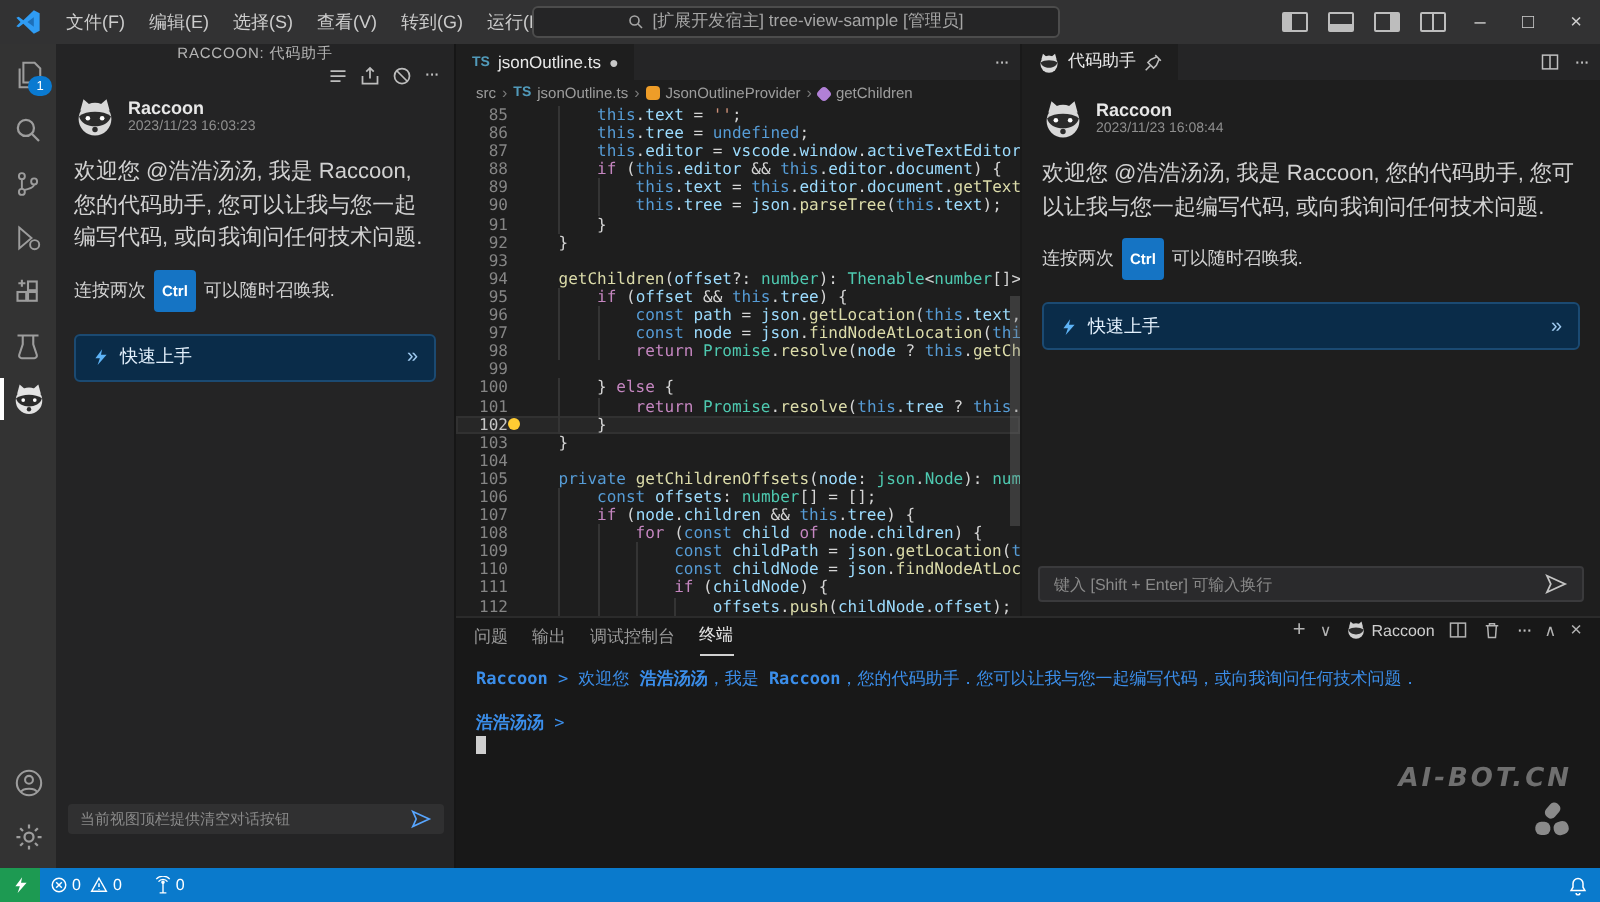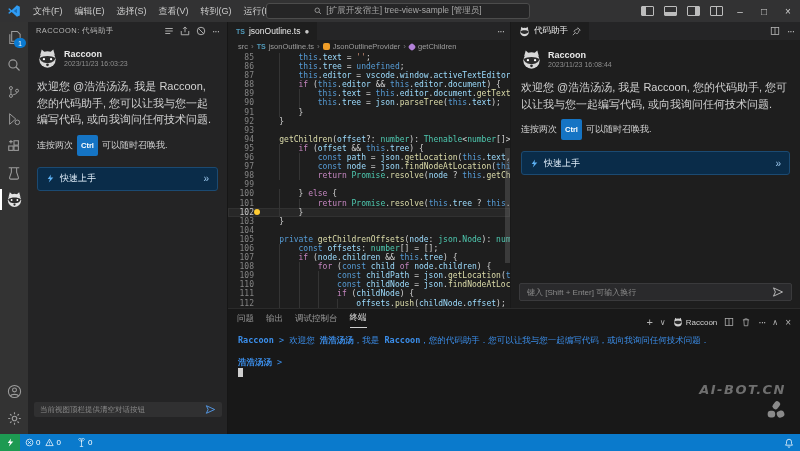--- a/index.html
+++ b/index.html
@@ -28,21 +28,21 @@
   #activitybar{left:0;top:22px;width:28px;height:412px;background:#333333;display:flex;flex-direction:column;align-items:center;}
   .act{width:28px;height:27px;display:flex;align-items:center;justify-content:center;position:relative;color:#9d9d9d;}
   .act.active{color:#fff;}
   .act.active::before{content:"";position:absolute;left:0;top:3px;bottom:3px;width:2px;background:#ffffff;}
   .badge{position:absolute;right:2px;bottom:3px;min-width:10px;height:10px;border-radius:5px;background:#0a7ad1;
      color:#fff;font-size:6.5px;display:flex;align-items:center;justify-content:center;padding:0 1px;}
   .act-bottom{margin-top:auto;}
 
   
   #sidebar{left:28px;top:22px;width:200px;height:412px;background:#242425;border-right:1px solid #161616;box-sizing:border-box;}
-  .sb-header{height:18px;display:flex;align-items:center;padding:0 8px;}
+  .sb-header{height:18px;display:flex;align-items:center;padding:0 8px;flex-direction:column;}
   .sb-title{font-size:7.5px;color:#b4b4b4;letter-spacing:.4px;}
   .sb-icons{margin-left:auto;display:flex;gap:6px;align-items:center;color:#bdbdbd;}
   .chat{padding:8px 9px 0 9px;}
   .avatar-row{display:flex;gap:6px;align-items:center;}
   .author{font-size:9px;font-weight:bold;color:#e8e8e8;line-height:10px;}
   .timestamp{font-size:7px;color:#8f8f8f;line-height:9px;}
   .msg{font-size:11px;color:#d2d2d2;line-height:1.5;margin-top:9px;}
   .hint{font-size:9px;color:#d2d2d2;margin-top:7px;display:flex;align-items:center;gap:4px;flex-wrap:wrap;}
   .kbd{background:#1574c4;color:#fff;border-radius:2px;font-size:7.5px;padding:6px 4px;font-weight:bold;}
   .quickstart{margin-top:11px;height:22px;background:#0a2c49;border:1px solid #1b4a72;border-radius:3px;
@@ -81,21 +81,21 @@
 
   
   #group2{left:510px;top:22px;width:290px;height:286px;background:#1e1e1e;border-left:1px solid #191919;box-sizing:border-box;}
   .pin{color:#bdbdbd;}
   .as-body{padding:9px 10px 0 10px;}
   .as-input{position:absolute;left:8px;right:8px;bottom:7px;height:18px;background:#2a2a2c;border:1px solid #3a3a3c;
      border-radius:2px;display:flex;align-items:center;padding:0 7px;font-size:8px;color:#8a8a8a;box-sizing:border-box;text-align:right;}
 
   
   #panel{left:228px;top:308px;width:572px;height:126px;background:#181818;border-top:1px solid #2b2b2b;box-sizing:border-box;}
-  .panel-header{height:19px;display:flex;align-items:flex-end;padding:0 9px;gap:12px;}
+  .panel-header{height:19px;display:flex;align-items:flex-start;padding:0 9px;gap:12px;}
   .ptab{font-size:8.5px;color:#9a9a9a;height:19px;display:flex;align-items:center;box-sizing:border-box;}
   .ptab.active{color:#e6e6e6;border-bottom:1px solid #d0d0d0;}
   .panel-actions{margin-left:auto;display:flex;align-items:center;gap:7px;color:#b3b3b3;font-size:9px;}
   .term-label{font-size:8px;color:#cfcfcf;display:flex;align-items:center;gap:3px;}
   .terminal{padding:7px 10px;font-family:"DejaVu Sans Mono",monospace;font-size:8.5px;line-height:11px;color:#3b8eea;}
   .tline{white-space:pre-wrap;}
   .tb{font-weight:bold;}
   .cursor{display:inline-block;width:4.5px;height:9px;background:#cfcfcf;vertical-align:-1px;}
   .watermark{position:absolute;right:14px;bottom:14px;text-align:right;}
   .wm1{font-size:13px;font-weight:bold;font-style:italic;letter-spacing:1.5px;color:#6f6f6f;font-family:"DejaVu Sans",sans-serif;}

